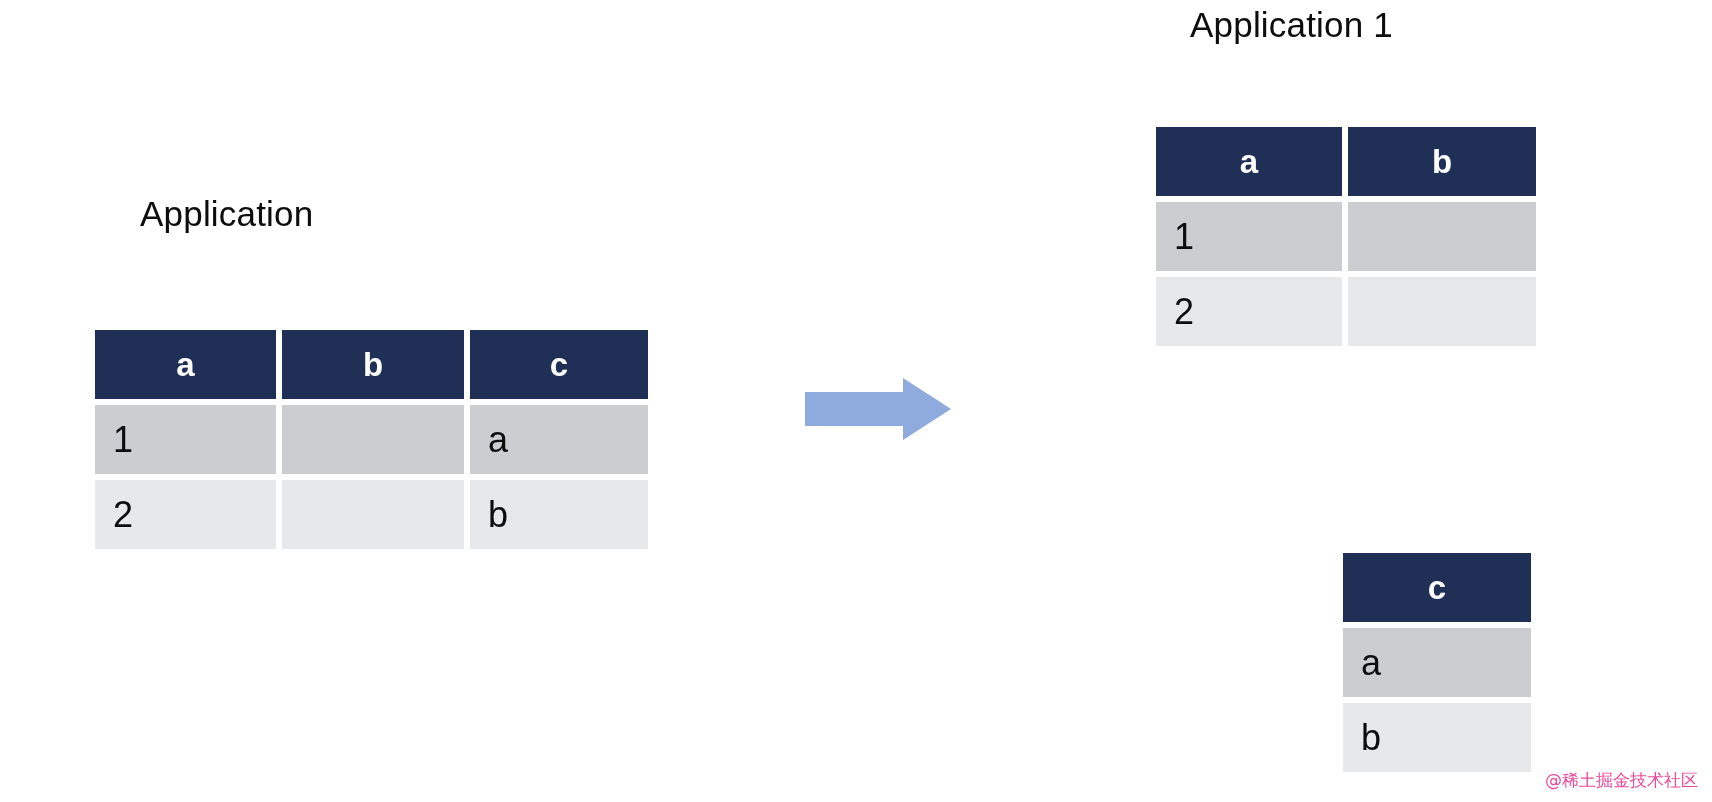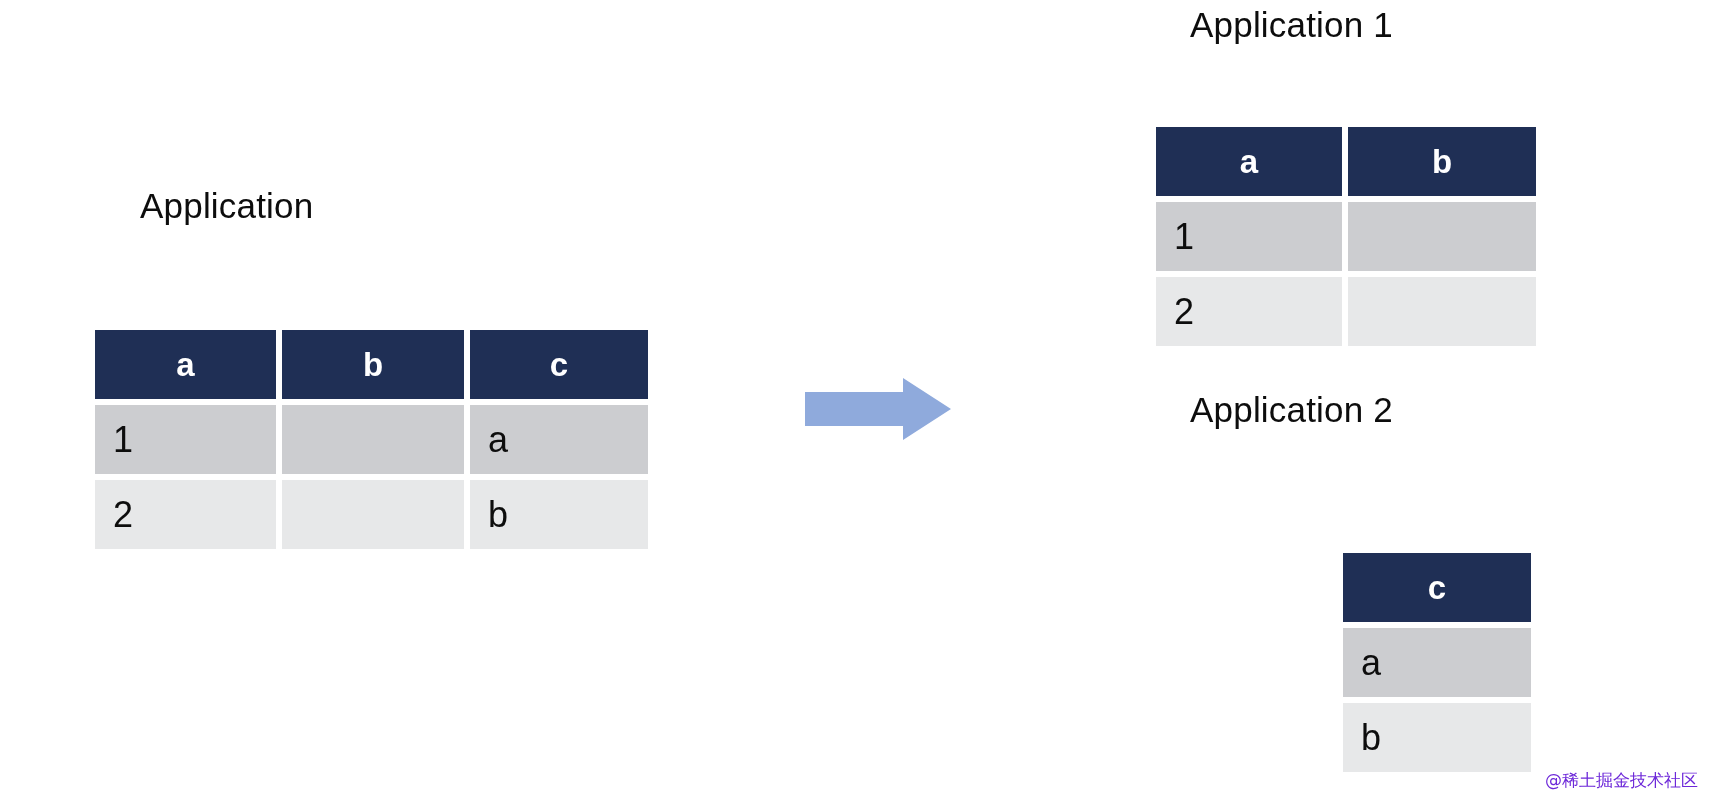--- a/index.html
+++ b/index.html
@@ -19,21 +19,21 @@
   
   .title {
     position: absolute;
     font-size: 35px;
     color: #0d0d0d;
     font-weight: 400;
     white-space: nowrap;
     text-align: left;
     letter-spacing: 0.2px;
   }
-  #title-source { left: 140px; top: 186px; width: 420px; }
+  #title-source { left: 140px; top: 194px; width: 420px; }
   #title-app1   { left: 1190px; top: 5px;  width: 420px; }
   #title-app2   { left: 1190px; top: 390px; width: 420px; }
 
   
   .tbl {
     position: absolute;
     display: flex;
     flex-direction: column;
   }
   .tbl-row {
@@ -85,21 +85,21 @@
     width: 146px;
     height: 62px;
   }
 
   
   #watermark {
     position: absolute;
     right: 14px;
     bottom: 10px;
     font-size: 17px;
-    color: #6d28d9;
+    color: #ec4899;
     white-space: nowrap;
     font-family: "DejaVu Sans", sans-serif;
   }
 </style>
 </head>
 <body>
 
 <div id="canvas">
 
   <div class="title" id="title-source">Application</div>
@@ -138,21 +138,20 @@
     <div class="tbl-row tbl-body-row">
       <div class="cell body band-a">1</div>
       <div class="cell body band-a"></div>
     </div>
     <div class="tbl-row tbl-body-row">
       <div class="cell body band-b">2</div>
       <div class="cell body band-b"></div>
     </div>
   </div>
 
-  <div class="title" id="title-app2">Application 2</div>
 
   <div class="tbl" id="table-app2">
     <div class="tbl-row tbl-head-row">
       <div class="cell head">c</div>
     </div>
     <div class="tbl-row tbl-body-row">
       <div class="cell body band-a">a</div>
     </div>
     <div class="tbl-row tbl-body-row">
       <div class="cell body band-b">b</div>

